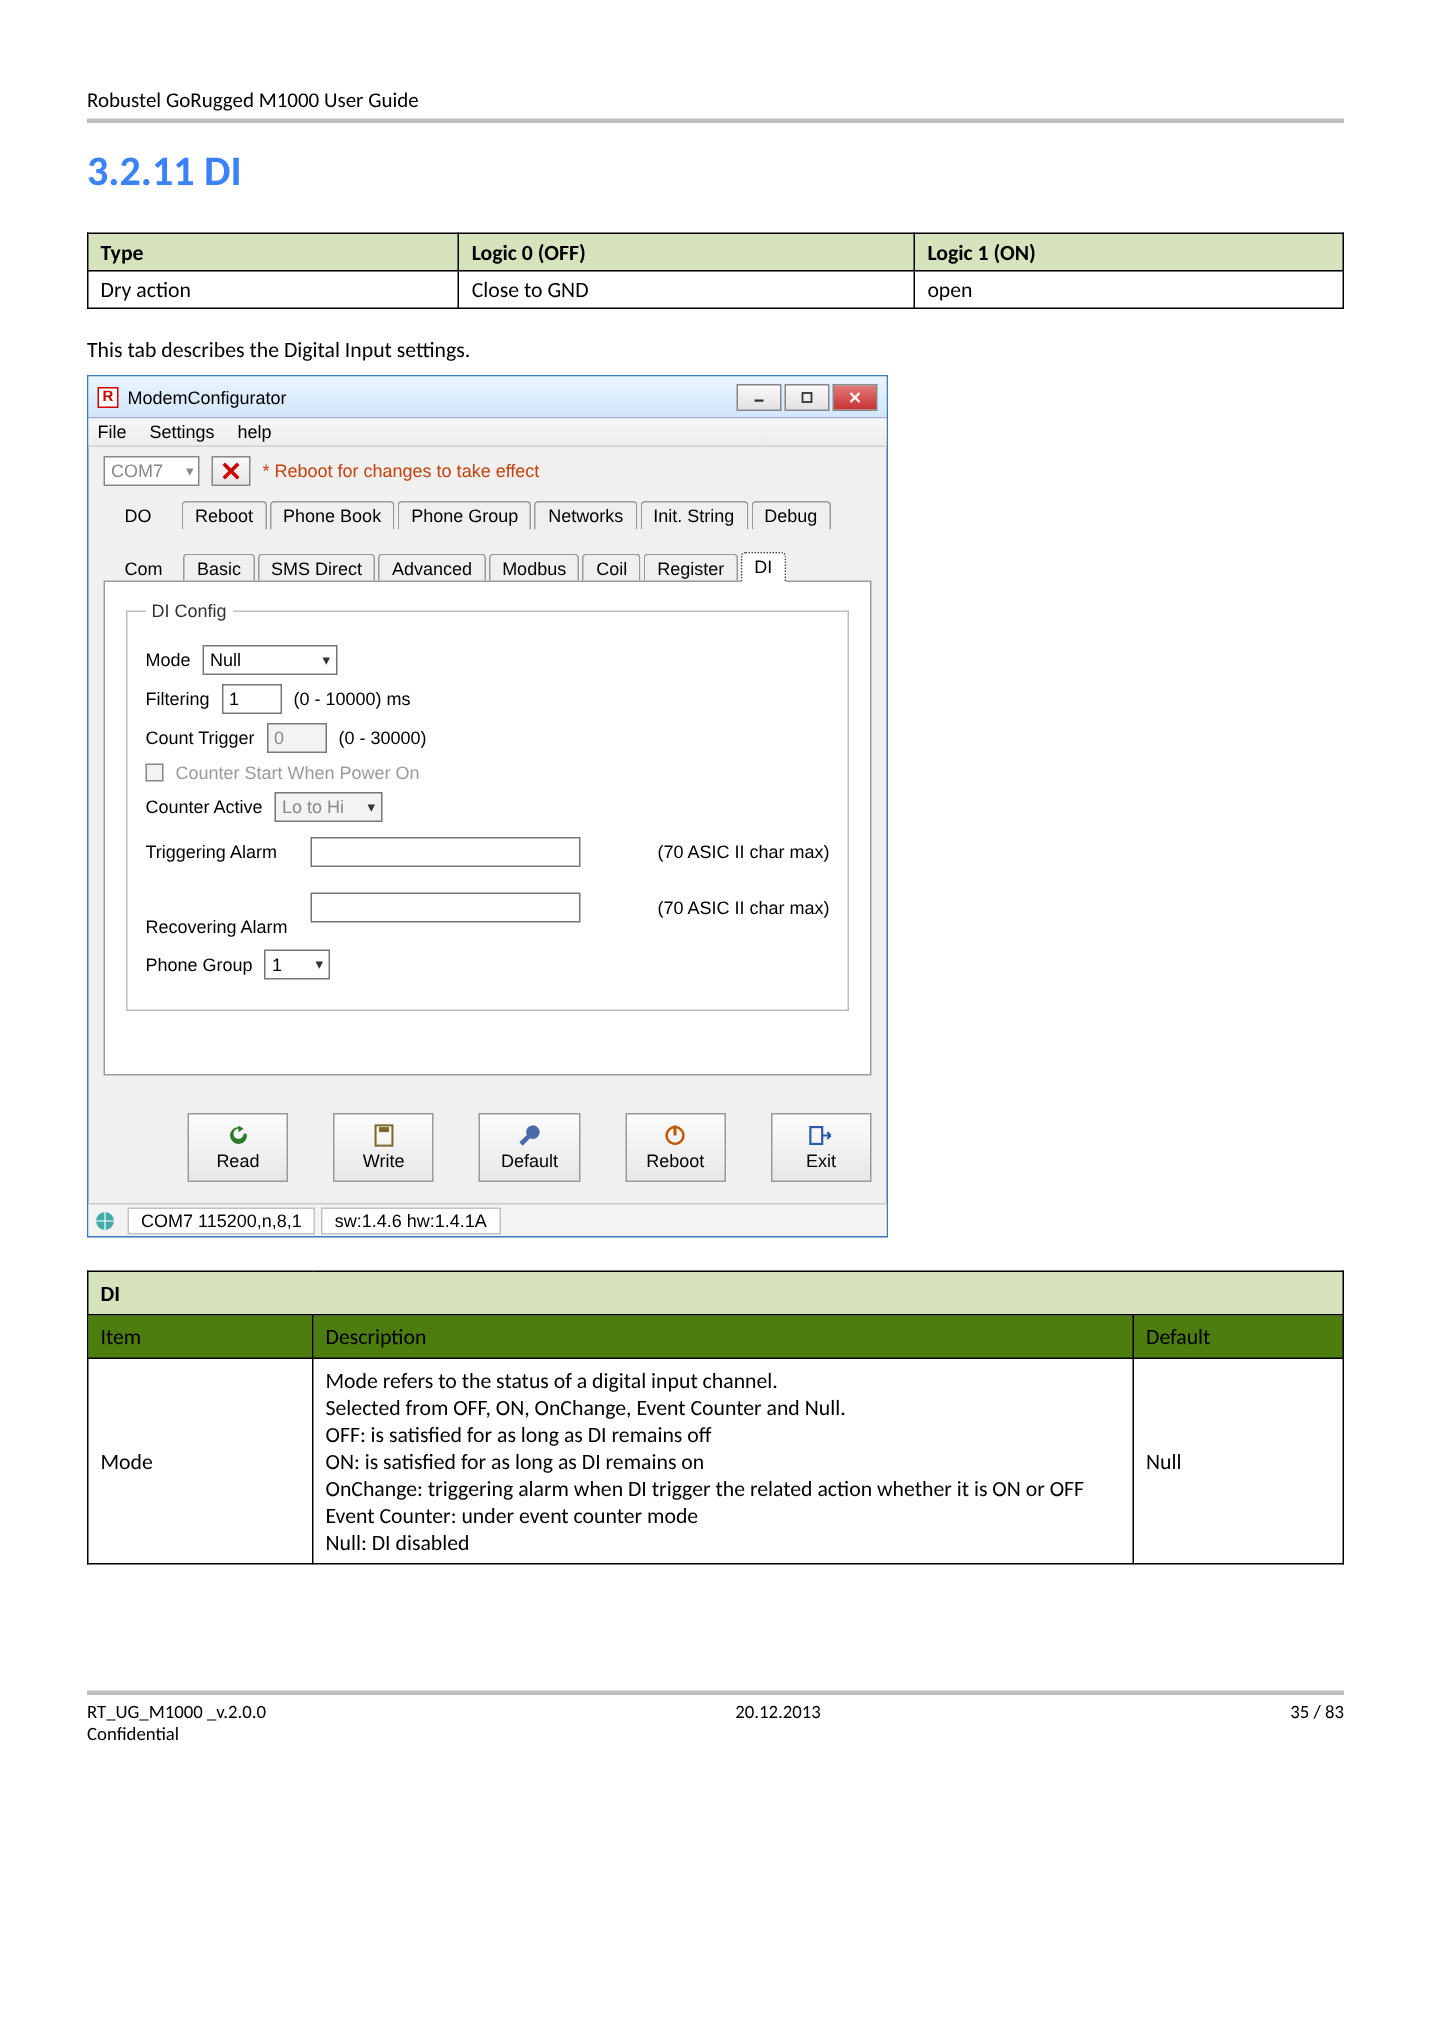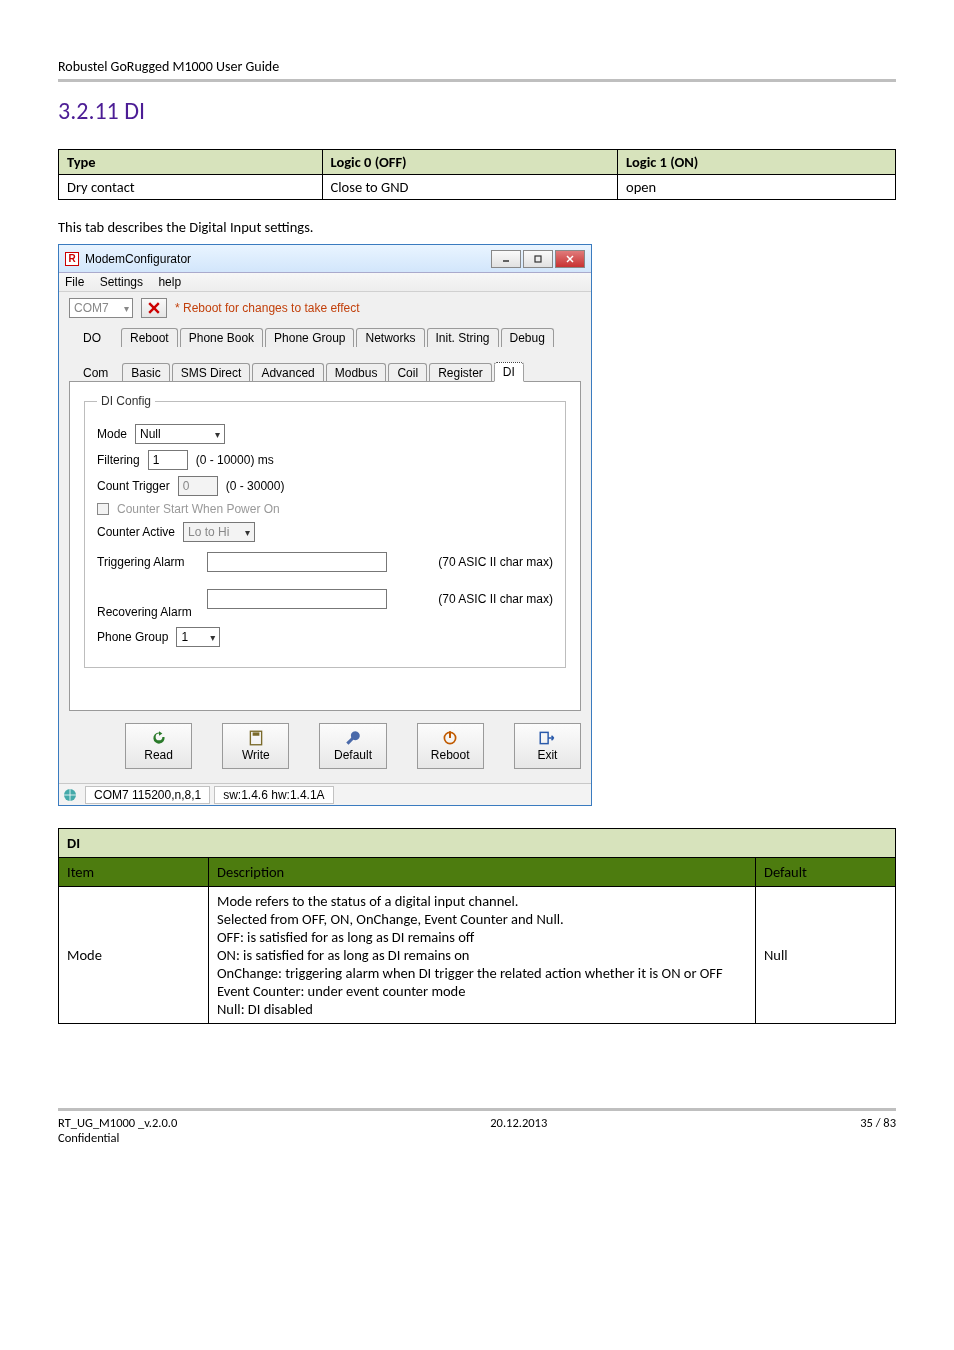--- a/index.html
+++ b/index.html
@@ -1,19 +1,19 @@
 <!DOCTYPE html>
 <html><head>
 <meta charset="utf-8">
 <style>
   * { box-sizing: border-box; }
   body { margin: 0; font-family: Calibri, Arial, sans-serif; color: #000; background: #fff; width: 954px; }
   .page { padding: 58px 58px 10px 58px; }
   .running-head { font-size: 14px; border-bottom: 3px solid #bfbfbf; padding-bottom: 4px; margin-bottom: 14px; }
-  h2.section { font-size: 24px; font-weight: 400; color: #4c1d95; margin: 0 0 24px 0; }
+  h2.section { font-size: 28px; font-weight: 700; color: #3b82f6; margin: 0 0 24px 0; }
 
   table.type-table { width: 100%; border-collapse: collapse; font-size: 14.5px; }
   table.type-table th, table.type-table td { border: 1px solid #000; padding: 3px 8px; text-align: left; }
   table.type-table th { background: #d7e3bc; font-weight: 700; }
 
   .prose { font-size: 14.5px; margin: 18px 0 8px; }
 
   
   .win { width: 534px; border: 1px solid #3a7bbf; background: #f0f0f0; font-family: "Segoe UI", Tahoma, sans-serif; font-size: 12px; }
   .titlebar { height: 28px; background: linear-gradient(#e9f4ff, #d2e6fb); border-bottom: 1px solid #aac; display:flex; align-items:center; padding:0 6px; }
@@ -45,21 +45,21 @@
   .form-row { display:flex; align-items:center; gap:8px; margin:6px 0; font-size:12px; }
   .form-row .lbl { min-width:auto; }
   .select { height:20px; border:1px solid #777; background:#fff; padding:0 18px 0 4px; position:relative; display:inline-flex; align-items:center; }
   .select::after { content:"▾"; position:absolute; right:4px; color:#333; font-size:10px; }
   .textin { height:20px; border:1px solid #777; background:#fff; padding:0 4px; display:inline-flex; align-items:center; }
   .textin.disabled, .select.disabled { color:#888; background:#f3f3f3; }
   .chk { width:12px; height:12px; border:1px solid #888; display:inline-block; background:#f3f3f3; }
   .greyed { color:#9a9a9a; }
   .wide-in { width:180px; }
 
-  .bottom-btns { display:flex; gap:30px; justify-content:flex-start; padding:12px 0 8px 56px; }
+  .bottom-btns { display:flex; gap:30px; justify-content:flex-start; padding:12px 0 8px 56px;margin-top:13px; }
   .btn { width:70px; height:46px; border:1px solid #9a9a9a; background:linear-gradient(#fcfcfc,#e7e7e7); display:flex; flex-direction:column; align-items:center; justify-content:center; gap:2px; font-size:12px; }
   .btn .ic { width:18px; height:16px; display:flex; align-items:center; justify-content:center; }
 
   .statusbar { height:22px; border-top:1px solid #c8c8c8; background:#f3f3f3; display:flex; align-items:center; font-size:12px; }
   .statusbar .cell { border:1px solid #c2c2c2; background:#fff; height:18px; display:inline-flex; align-items:center; padding:0 8px; margin-left:4px; }
   .statusbar .ic-globe { width:14px; height:14px; margin:0 4px; }
 
   
   table.di-table { width:100%; border-collapse:collapse; font-size:14.5px; margin-top:22px; }
   table.di-table th, table.di-table td { border:1px solid #000; padding:5px 8px; vertical-align:top; text-align:left; }
@@ -85,21 +85,21 @@
   <h2 class="section">3.2.11  DI</h2>
 
   <table class="type-table">
     <tbody>
         <tr>
       <th>Type</th>
       <th>Logic 0 (OFF)</th>
       <th>Logic 1 (ON)</th>
     </tr>
     <tr>
-      <td>Dry contact</td>
+      <td>Dry action</td>
       <td>Close to GND</td>
       <td>open</td>
     </tr>
   </tbody>
     </table>
 
   <p class="prose">This tab describes the Digital Input settings.</p>
 
   <div class="win">
     <div class="titlebar">

